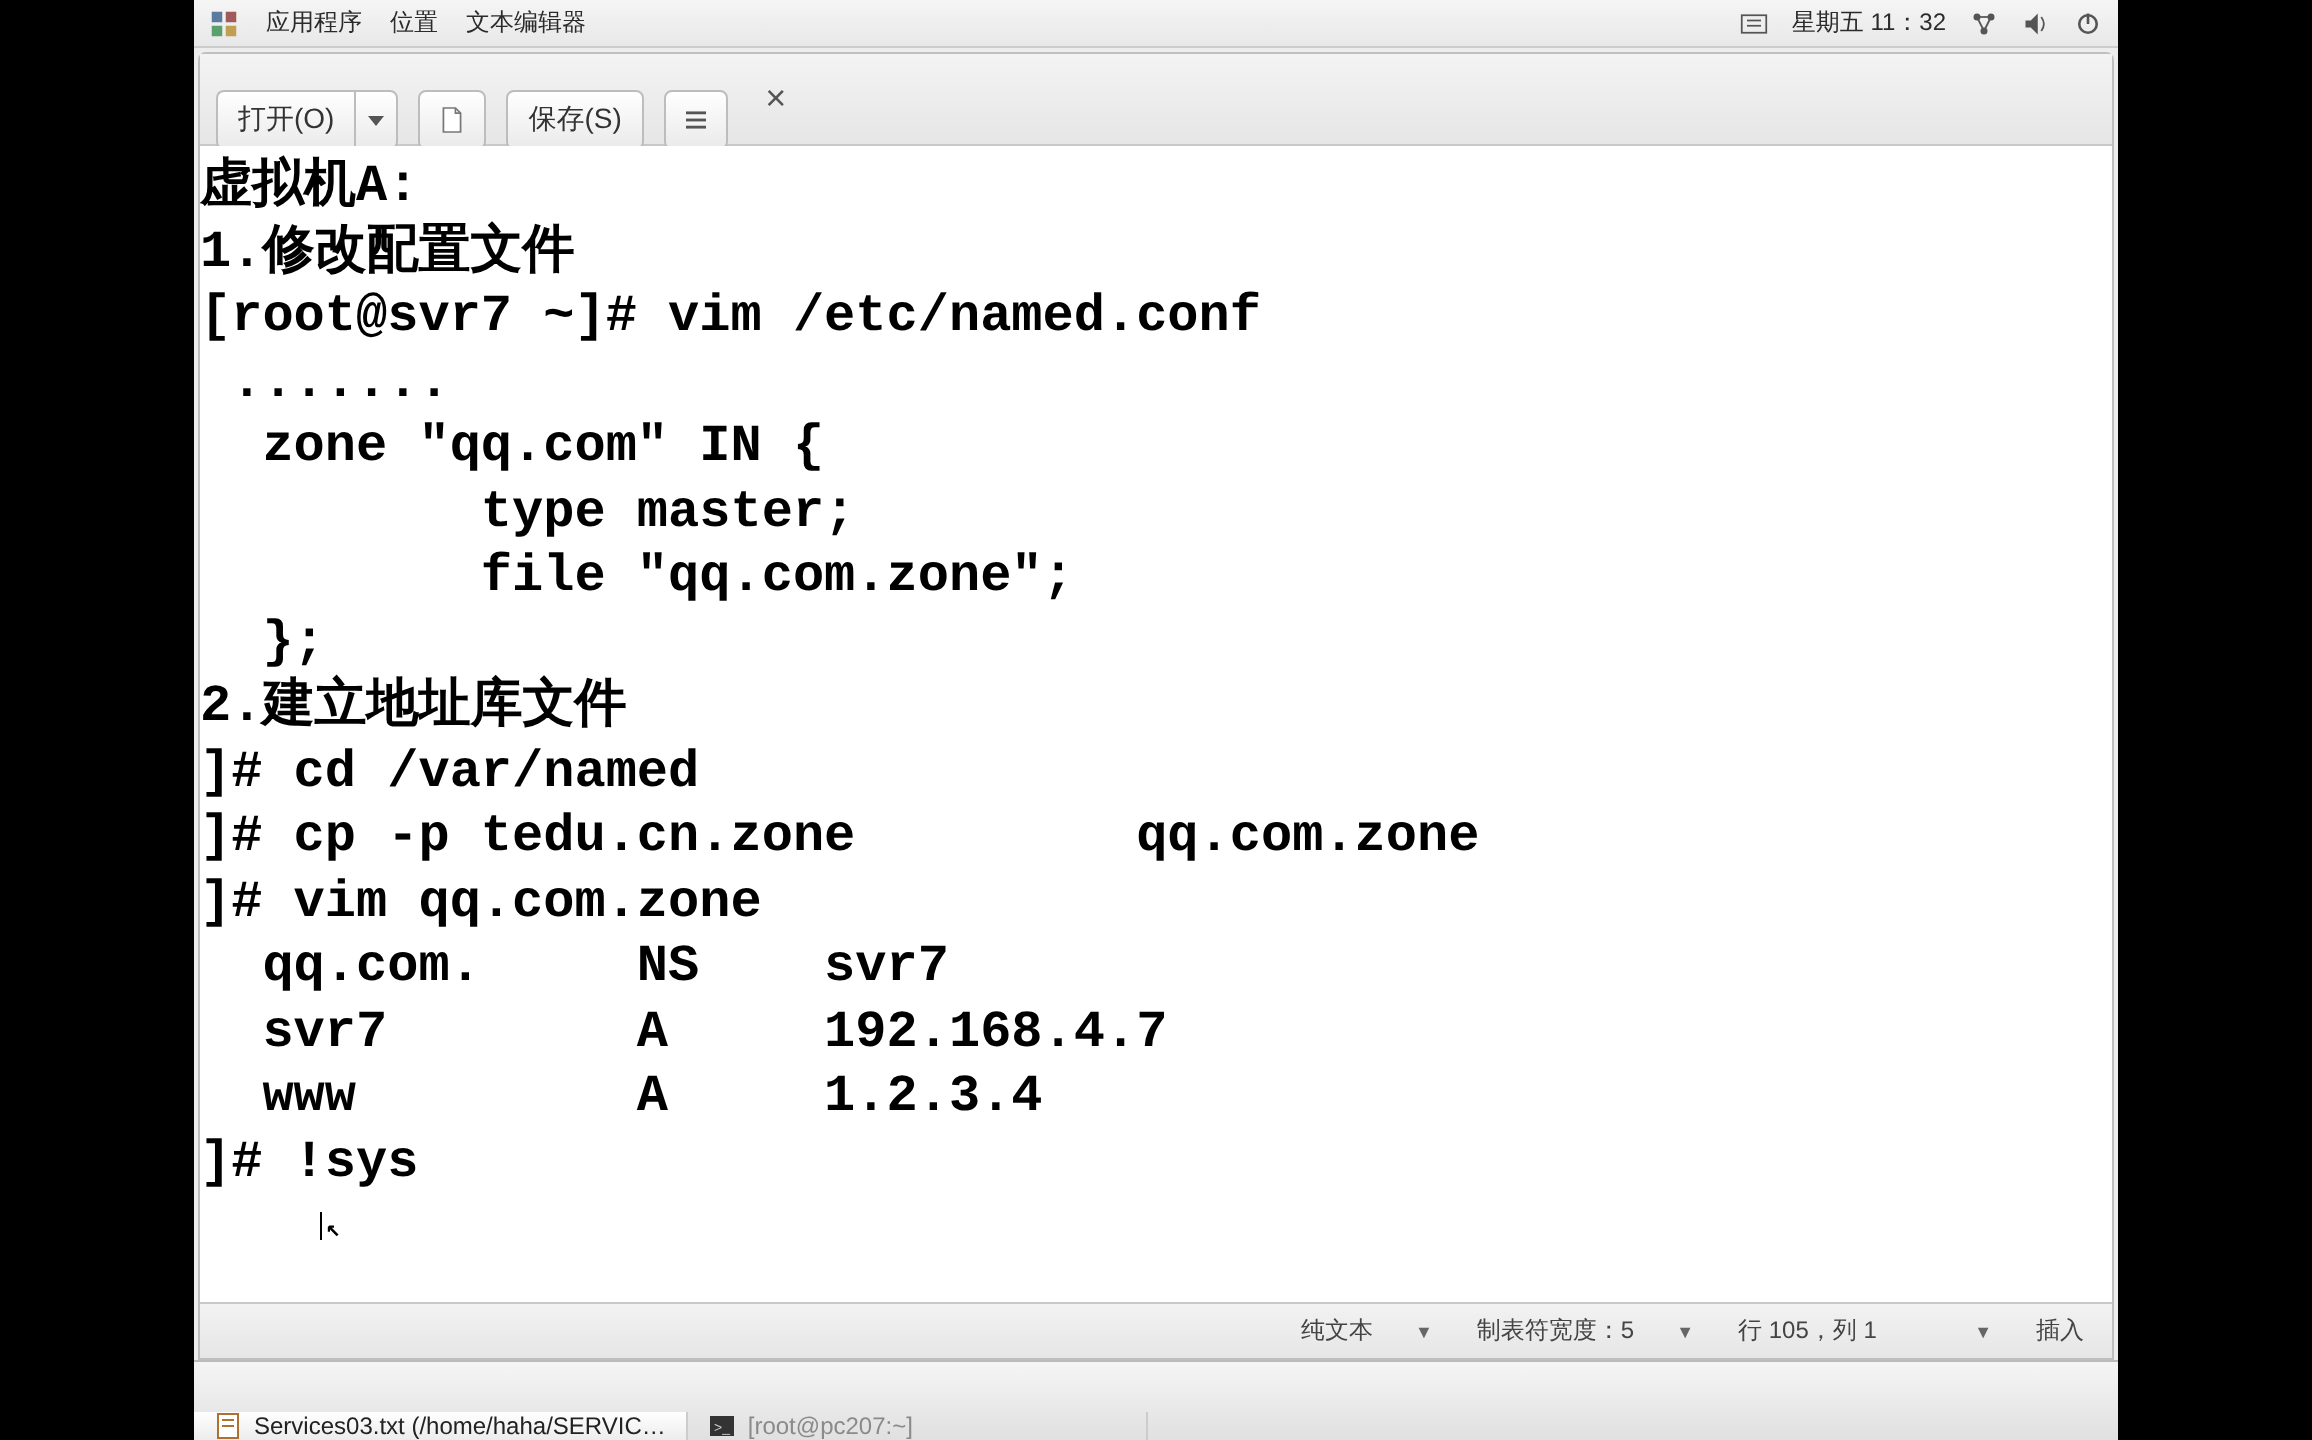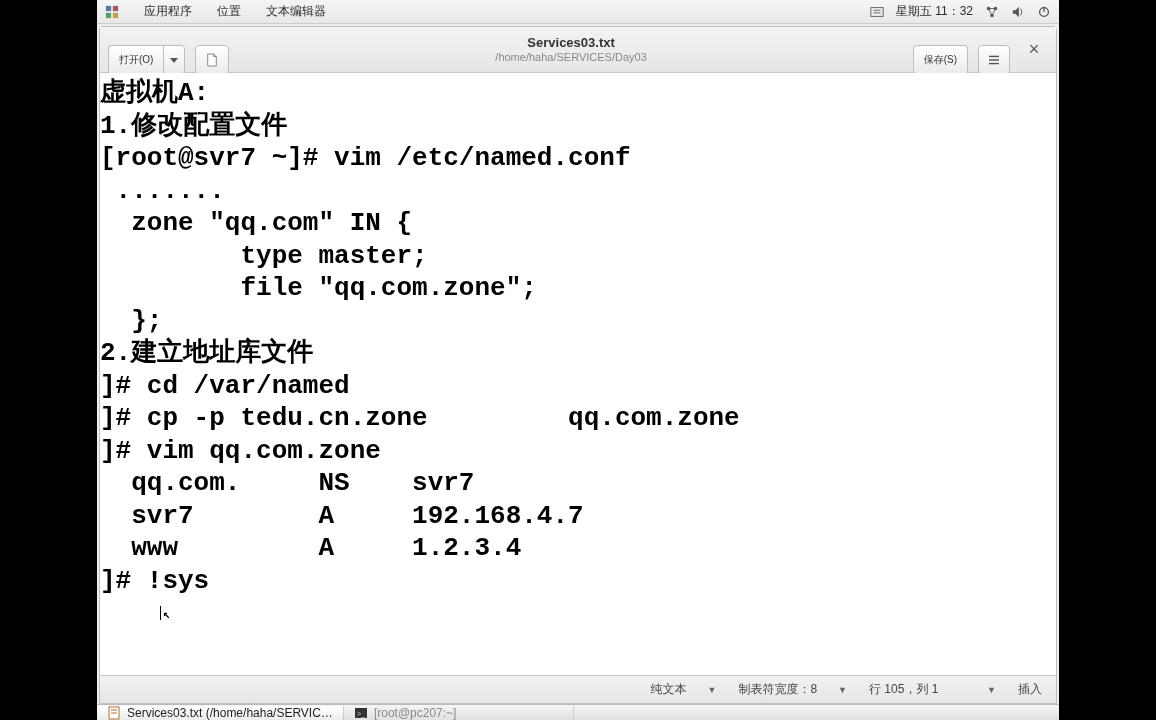--- a/index.html
+++ b/index.html
@@ -26,21 +26,21 @@
     height: 24px;
     background: linear-gradient(#f5f5f5,#e8e8e8);
     border-bottom: 1px solid #ccc;
     display: flex;
     align-items: center;
     font-size: 12px;
     color: #2b2b2b;
     padding: 0 8px;
     gap: 2px;
   }
-  .panel-left { display: flex; align-items: center; gap: 25px; }
+  .panel-left { display: flex; align-items: center; gap: 14px; }
   .panel-left .app-icon { width:14px; height:14px; display:inline-block; }
   .panel-spacer { flex: 1; }
   .panel-right { display: flex; align-items: center; gap: 12px; }
   .tray-icon { width:14px; height:14px; display:inline-flex; align-items:center; justify-content:center; }
   
   .editor-window {
     flex: 1;
     display: flex;
     flex-direction: column;
     background: #fff;
@@ -56,21 +56,21 @@
     align-items: center;
     padding: 0 8px;
     gap: 10px;
   }
   .btn {
     background: linear-gradient(#fff,#eaeaea);
     border: 1px solid #bdbdbd;
     border-radius: 4px;
     height: 30px;
     padding: 0 10px;
-    font-size: 10px;
+    font-size: 14px;
     color: #333;
     display: inline-flex;
     align-items: center;
     gap: 6px;
     cursor: pointer;
     margin-top: 21px;
   }
   .btn-group { display:flex; }
   .btn-group .btn:first-child { border-top-right-radius:0; border-bottom-right-radius:0; border-right:none;}
   .btn-group .btn.drop { border-top-left-radius:0; border-bottom-left-radius:0; padding:0 6px;}
@@ -115,21 +115,21 @@
     justify-content:flex-end;
     font-size:12px;
     color:#444;
     gap: 22px;
     padding: 0 14px;
   }
   .status-item { display:flex; align-items:center; gap:21px;justify-content:flex-end; }
   .sb-drop { font-size:9px; color:#666; }
   
   .taskbar {
-    height: 16px;
+    height: 40px;
     background: linear-gradient(#f5f5f5,#e0e0e0);
     border-top:1px solid #bbb;
     display:flex;
     align-items:flex-end;
   }
   .task-item {
     display:flex;
     align-items:center;
     gap:6px;
     padding:0 10px;
@@ -211,24 +211,20 @@
               <polygon points="0,2 8,2 4,7" fill="#555"></polygon>
             </svg>
         </button>
       </div>
       <button class="btn" style="width:34px;justify-content:center;">
         <svg width="14" height="16" viewBox="0 0 14 16">
             <path d="M2 1 h7 l3 3 v11 h-10 z" fill="#fff" stroke="#777"></path>
             <path d="M9 1 v3 h3" fill="none" stroke="#777"></path>
           </svg>
       </button>
-      <div class="title-center">
-        <div class="fname">Services03.txt</div>
-        <div class="fpath">/home/haha/SERVICES/Day03</div>
-      </div>
       <button class="btn save-btn">保存(S)</button>
       <button class="btn menu-btn">
         <svg width="14" height="12" viewBox="0 0 14 12">
             <line x1="0" y1="1" x2="14" y2="1" stroke="#555" stroke-width="2"></line>
             <line x1="0" y1="6" x2="14" y2="6" stroke="#555" stroke-width="2"></line>
             <line x1="0" y1="11" x2="14" y2="11" stroke="#555" stroke-width="2"></line>
           </svg>
       </button>
       <button class="close-btn">
         <span>×</span>
@@ -251,21 +247,21 @@
   svr7        A     192.168.4.7
   www         A     1.2.3.4
 ]# !sys<div style="height: 18px;"><span class="cursor-mark"><span class="pointer-arrow">↖</span></span></div></div>
 
     <div class="status-bar">
       <div class="status-item">
         <span>纯文本</span>
           <span class="sb-drop">▼</span>
       </div>
       <div class="status-item">
-        <span>制表符宽度：8</span>
+        <span>制表符宽度：5</span>
           <span class="sb-drop">▼</span>
       </div>
       <div class="status-item">
         <span>行 105，列 1</span>&nbsp;&nbsp;<span class="sb-drop">▼</span>
       </div>
       <div class="status-item">
         <span>插入</span>
       </div>
     </div>
   </div>

